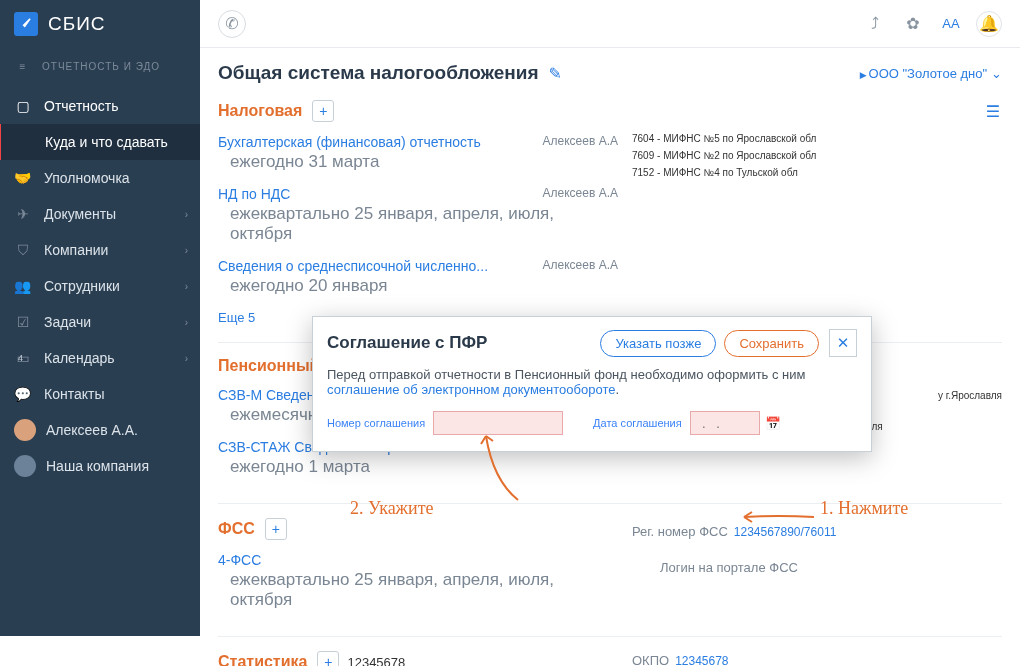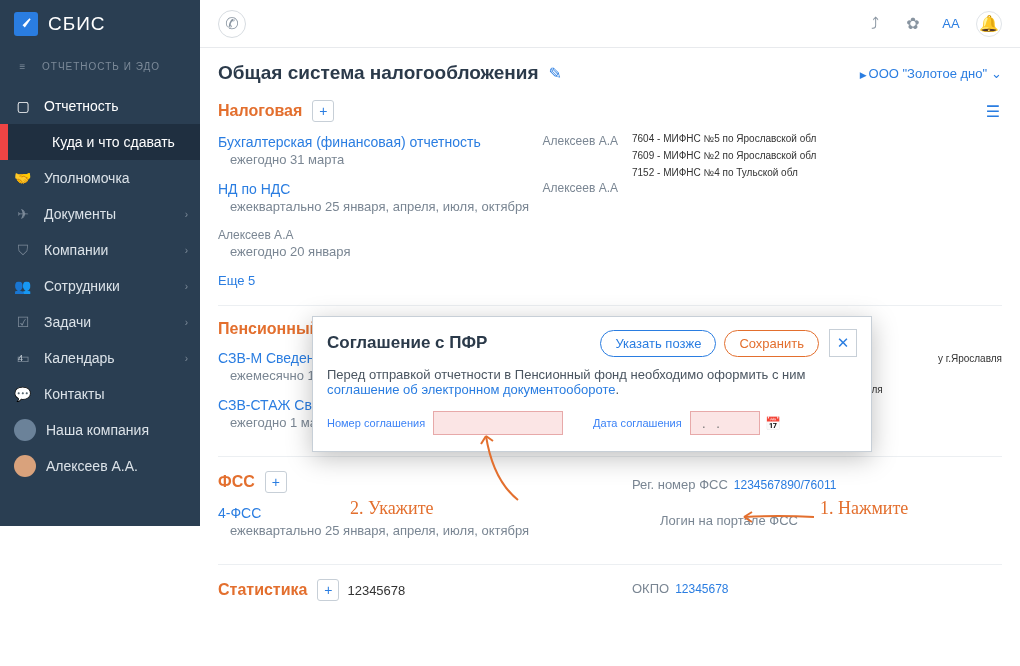--- a/index.html
+++ b/index.html
@@ -1,29 +1,29 @@
 <!DOCTYPE html>
 <html><head>
 <meta charset="utf-8">
 <style>
 *{box-sizing:border-box;margin:0;padding:0;font-family:Arial,Helvetica,sans-serif}
 body{width:1020px;height:666px;overflow:hidden;background:#fff;position:relative}
-.sidebar{position:absolute;left:0;top:0;width:200px;height:526px;background:#2a3e52;color:#c4cdd5}
+.sidebar{position:absolute;left:0;top:0;width:200px;height:636px;background:#2a3e52;color:#c4cdd5}
 .logo-row{display:flex;align-items:center;height:48px;padding-left:14px}
 .logo-mark{width:24px;height:24px;background:#2a7de1;border-radius:3px;display:flex;align-items:center;justify-content:center;margin-right:10px}
 .logo-mark svg{width:14px;height:14px;fill:#fff}
 .logo-text{color:#fff;font-size:19px;font-weight:400;letter-spacing:1px}
 .subhead-row{display:flex;align-items:center;height:36px;padding-left:14px;font-size:10px;letter-spacing:1px;color:#7c8a99}
 .menu-icon{width:18px;margin-right:10px;display:inline-flex;justify-content:center}
 .nav{padding-top:4px}
 .nav-item{display:flex;align-items:center;height:36px;padding-left:14px;font-size:14px;color:#dbe2e8;cursor:pointer}
 .nav-item.active{color:#fff}
 .nav-item .ic{width:18px;margin-right:12px;display:inline-flex;justify-content:center;color:#7c8a99}
 .nav-item.active .ic{color:#fff}
-.nav-sub{padding-left:44px;height:36px;display:flex;align-items:center;font-size:14px;color:#fff;background:#1f2f40;border-left:8px solid #ef4444;cursor:pointer}
+.nav-sub{padding-left:44px;height:36px;display:flex;align-items:center;font-size:14px;color:#fff;background:#1f2f40;border-left:1px solid #ef4444;cursor:pointer}
 .chev{margin-left:auto;margin-right:12px;color:#7c8a99;font-size:10px}
 .avatar{width:22px;height:22px;border-radius:50%;background:#d9a27c;margin-right:10px;overflow:hidden;display:inline-flex}
 .avatar.company{background:#6b8299}
 .badge-num{position:absolute;left:18px;font-size:9px;color:#c4cdd5}
 .main{position:absolute;left:200px;top:0;right:0;height:666px;background:#fff;overflow:hidden}
 .topbar{height:48px;display:flex;align-items:center;padding:0 18px;border-bottom:1px solid #e8eaed}
 .phone-btn{width:28px;height:28px;border:1px solid #d7dce1;border-radius:14px;display:flex;align-items:center;justify-content:center;color:#8894a0;cursor:pointer}
 .topbar-spacer{flex:1}
 .top-ic{width:26px;height:26px;margin-left:12px;display:flex;align-items:center;justify-content:center;color:#8894a0;cursor:pointer}
 .top-ic.bell{border:1px solid #e0e4e8;border-radius:50%}
@@ -40,21 +40,21 @@
 .sect{margin-bottom:16px}
 .sect-head{display:flex;align-items:center;margin-bottom:8px}
 .sect-title{font-size:16px;font-weight:700;margin-right:10px}
 .c-orange{color:#e36f2e}
 .plus-btn{width:22px;height:22px;border:1px solid #c7cfd7;border-radius:3px;display:flex;align-items:center;justify-content:center;color:#2a7de1;font-size:14px;cursor:pointer}
 .filter-ic{margin-left:auto;color:#2a7de1;cursor:pointer}
 .report-row{padding:4px 0}
 .report-title{color:#2a7de1;font-size:14px;cursor:pointer;display:inline-block;max-width:320px;white-space:nowrap;overflow:hidden;text-overflow:ellipsis}
 .report-meta{display:flex;justify-content:space-between}
 .report-owner{color:#7a8693;font-size:12px}
-.report-sched{color:#7a8693;font-size:13px;padding:2px 0 6px 12px}
+.report-sched{color:#7a8693;font-size:17px;padding:2px 0 6px 12px}
 .more-link{color:#2a7de1;font-size:13px;cursor:pointer;margin-top:4px;display:inline-block}
 .right-line{font-size:10px;color:#333;padding:3px 0}
 .right-link{color:#2a7de1;font-size:12px;cursor:pointer}
 .right-label{color:#7a8693;font-size:13px;display:inline-block}
 .right-val{color:#2a7de1;font-size:12px;margin-left:6px}
 .stat-val{color:#333;font-size:13px;margin-left:8px}
 hr.sep{border:none;border-top:1px solid #eceff2;margin:8px 0 14px}
 
 .modal{position:absolute;left:312px;top:316px;width:560px;background:#fff;border:1px solid #c7cfd7;box-shadow:0 6px 24px rgba(0,0,0,.25)}
 .modal-head{display:flex;align-items:center;padding:12px 14px 10px}
@@ -125,26 +125,26 @@
         <span class="ic">▭</span>
         <span class="badge-num">4</span>
         <span>Календарь</span>
         <span class="chev">›</span>
       </div>
     <div class="nav-item">
         <span class="ic">💬</span>
         <span>Контакты</span>
       </div>
     <div class="nav-item">
+        <span class="avatar"></span>
+        <span>Алексеев А.А.</span>
+      </div>
+    <div class="nav-item">
         <span class="avatar company"></span>
         <span>Наша компания</span>
-      </div>
-    <div class="nav-item">
-        <span class="avatar"></span>
-        <span>Алексеев А.А.</span>
       </div>
   </div>
 </div>
 
 <div class="main">
   <div class="topbar">
     <div class="phone-btn">
         <span>✆</span>
       </div>
     <div class="topbar-spacer"></div>
@@ -186,20 +186,21 @@
           </div>
           <div class="report-row">
             <div class="report-meta">
                 <span class="report-title">НД по НДС</span>
                 <span class="report-owner">Алексеев А.А</span>
               </div>
             <div class="report-sched">ежеквартально 25 января, апреля, июля, октября</div>
           </div>
           <div class="report-row">
             <div class="report-meta">
+                <span class="report-title">Сведения о среднесписочной численно...</span>
                 <span class="report-owner">Алексеев А.А</span>
               </div>
             <div class="report-sched">ежегодно 20 января</div>
           </div>
           <span class="more-link">Еще 5</span>
         </div>
         <div class="col-right" style="padding-top:30px">
           <div class="right-line">7604 - МИФНС №5 по Ярославской обл</div>
           <div class="right-line">7609 - МИФНС №2 по Ярославской обл</div>
           <div class="right-line">7152 - МИФНС №4 по Тульской обл</div>

